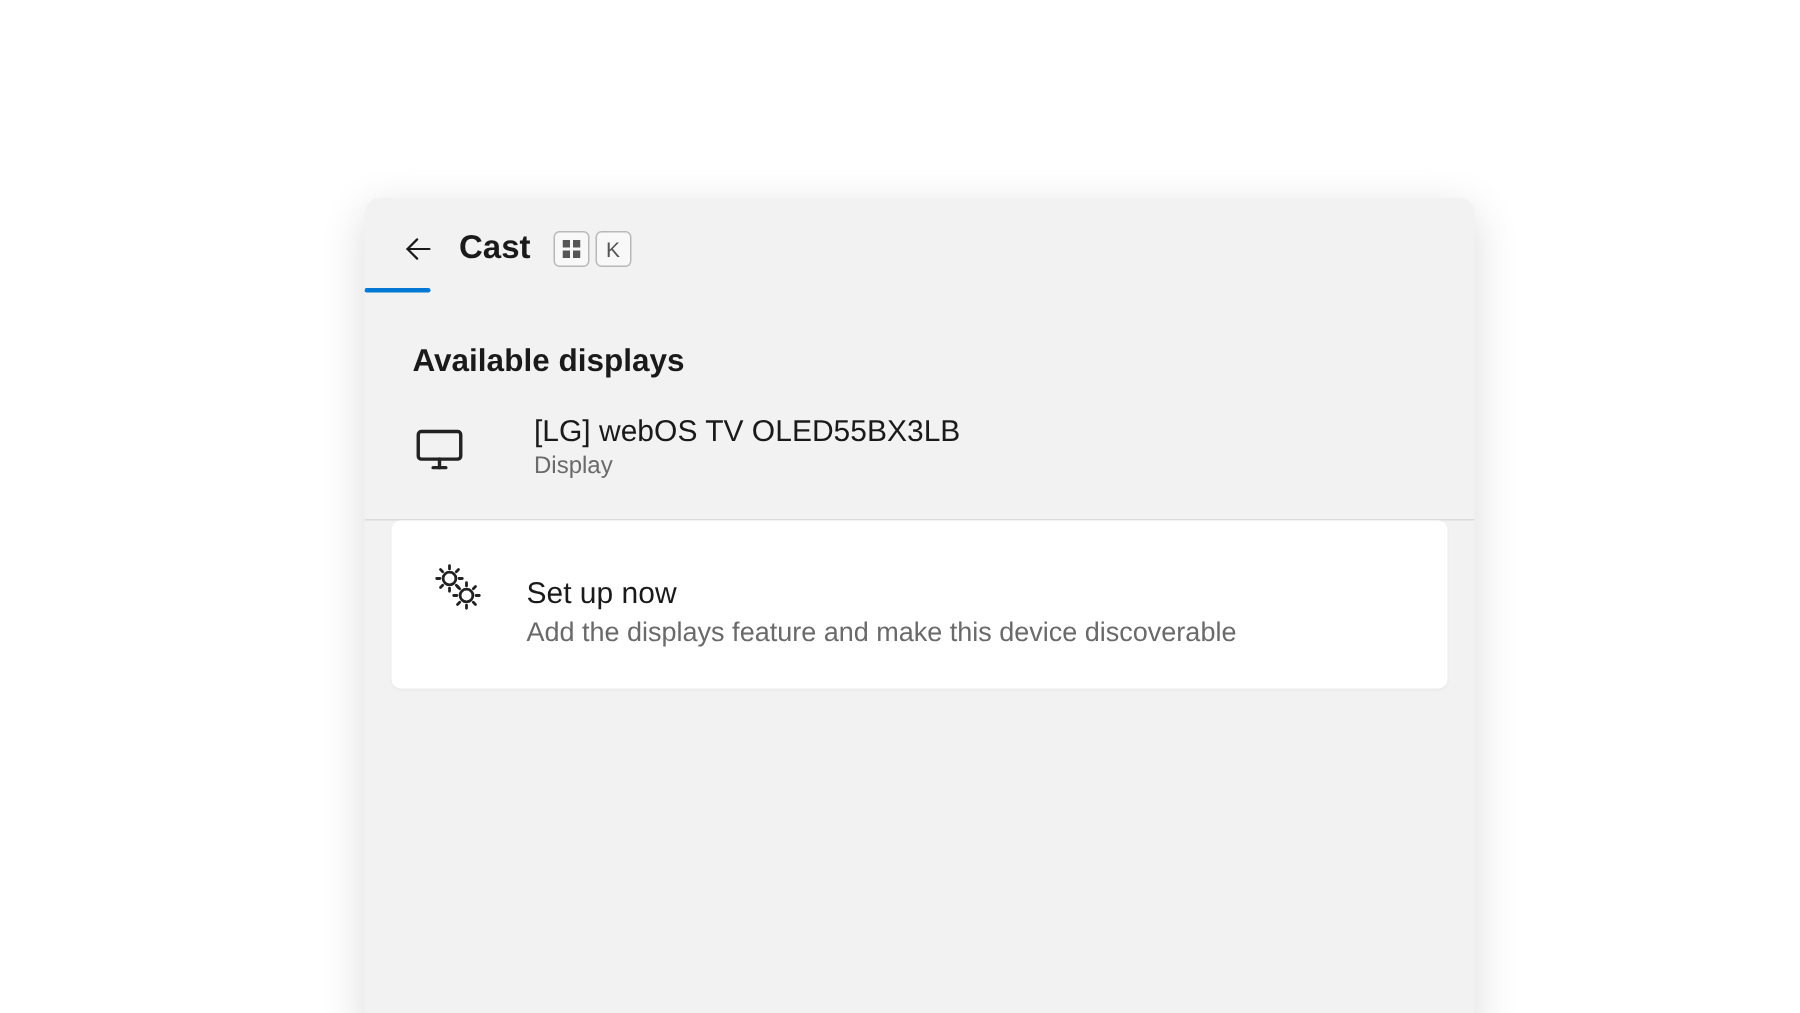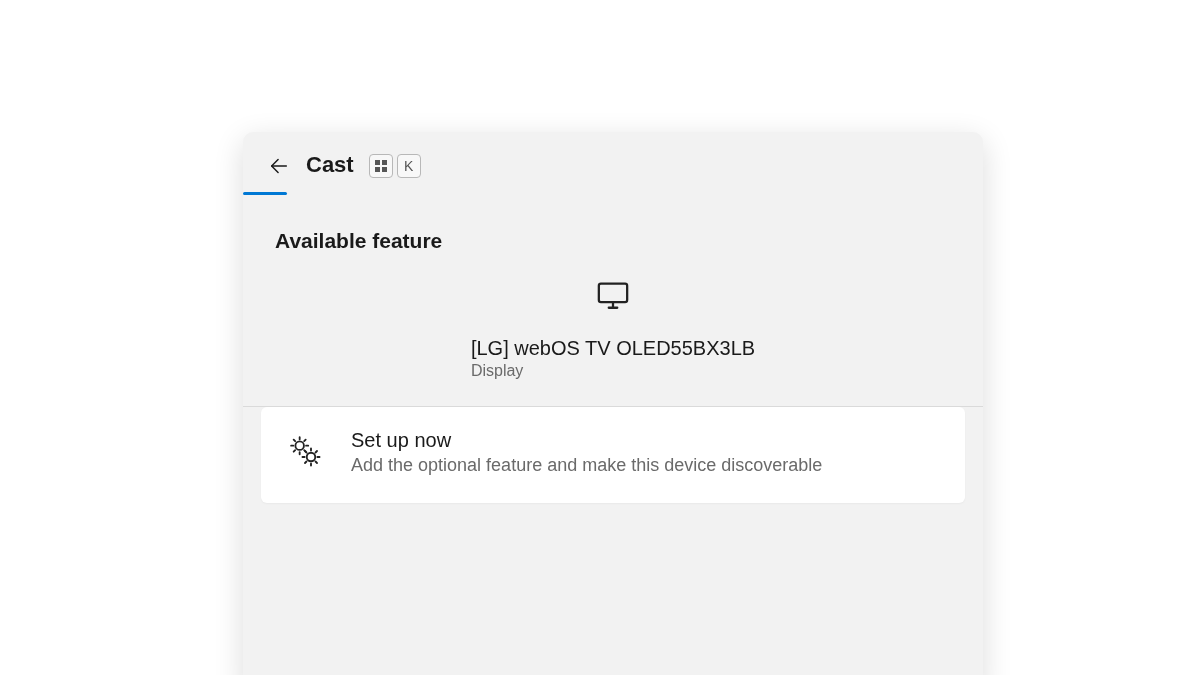--- a/index.html
+++ b/index.html
@@ -80,23 +80,22 @@
     .section-heading {
       padding: 34px 32px 18px 32px;
       font-size: 21px;
       font-weight: 600;
       color: #1a1a1a;
     }
     .device-row {
       display: flex;
       align-items: center;
       padding: 6px 32px 26px 32px;
-      gap: 24px;
+      gap: 45px;
       cursor: pointer;
-      flex-direction: column;
     }
     .device-icon {
       width: 36px;
       height: 36px;
       display: flex;
       align-items: center;
       justify-content: center;
       color: #222;
       flex-shrink: 0;
     }
@@ -146,20 +145,21 @@
     }
     .setup-text {
       display: flex;
       flex-direction: column;
       gap: 1px;
     }
     .setup-title {
       font-size: 20px;
       font-weight: 400;
       color: #1a1a1a;
+      margin-top: 16px;
     }
     .setup-desc {
       font-size: 18px;
       font-weight: 400;
       color: #6a6a6a;
       line-height: 1.35;
     }
   </style>
 </head>
 <body>
@@ -184,21 +184,21 @@
         </svg>
       </span>
       <span class="key-badge">K</span>
     </span>
   </div>
 
   <div class="progress-bar">
     <div class="progress-segment"></div>
   </div>
 
-  <div class="section-heading">Available feature</div>
+  <div class="section-heading">Available displays</div>
 
   <div class="device-row">
     <span class="device-icon">
       <svg width="34" height="34" viewBox="0 0 24 24" fill="none" stroke="currentColor" stroke-width="1.6" stroke-linecap="round" stroke-linejoin="round">
         <rect x="2" y="4" width="20" height="13" rx="1.5"></rect>
         <line x1="9" y1="21" x2="15" y2="21"></line>
         <line x1="12" y1="17" x2="12" y2="21"></line>
       </svg>
     </span>
     <div class="device-text">
@@ -214,17 +214,17 @@
     <span class="setup-icon">
       <svg width="32" height="32" viewBox="0 0 24 24" fill="none" stroke="currentColor" stroke-width="1.4" stroke-linecap="round" stroke-linejoin="round">
         <circle cx="8" cy="8" r="3.2"></circle>
         <path d="M8 3.2 V1.6 M8 12.8 V14.4 M3.2 8 H1.6 M12.8 8 H14.4 M4.6 4.6 L3.5 3.5 M11.4 11.4 L12.5 12.5 M4.6 11.4 L3.5 12.5 M11.4 4.6 L12.5 3.5"></path>
         <circle cx="16.5" cy="16.5" r="3.2"></circle>
         <path d="M16.5 11.7 V10.1 M16.5 21.3 V22.9 M11.7 16.5 H10.1 M21.3 16.5 H22.9 M13.1 13.1 L12 12 M19.9 19.9 L21 21 M13.1 19.9 L12 21 M19.9 13.1 L21 12"></path>
       </svg>
     </span>
     <div class="setup-text">
       <span class="setup-title">Set up now</span>
-      <span class="setup-desc">Add the optional feature and make this device discoverable</span>
+      <span class="setup-desc">Add the displays feature and make this device discoverable</span>
     </div>
   </div>
 
 </div>
 
 </body></html>

